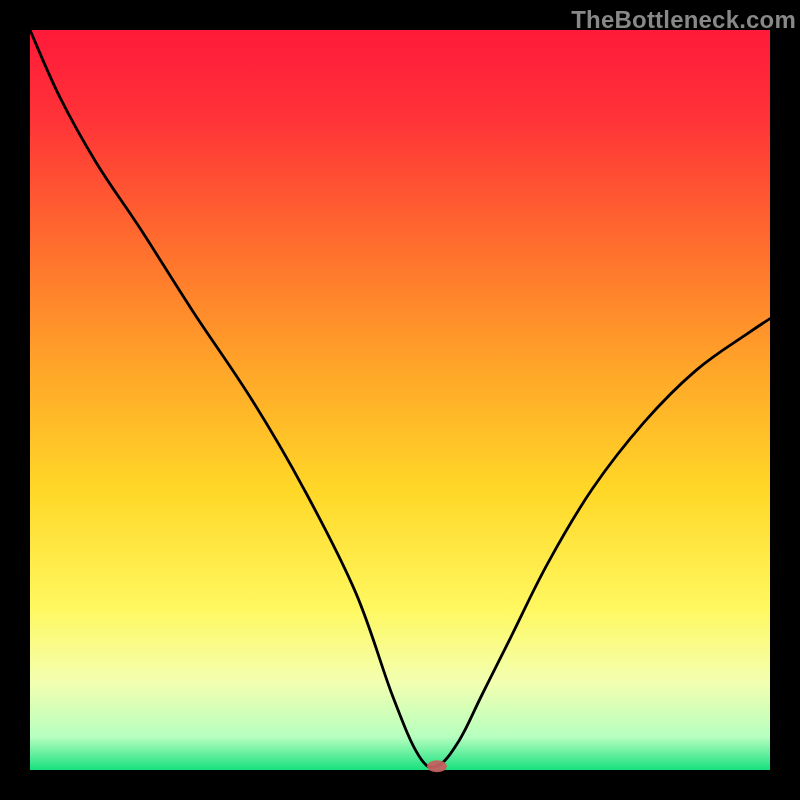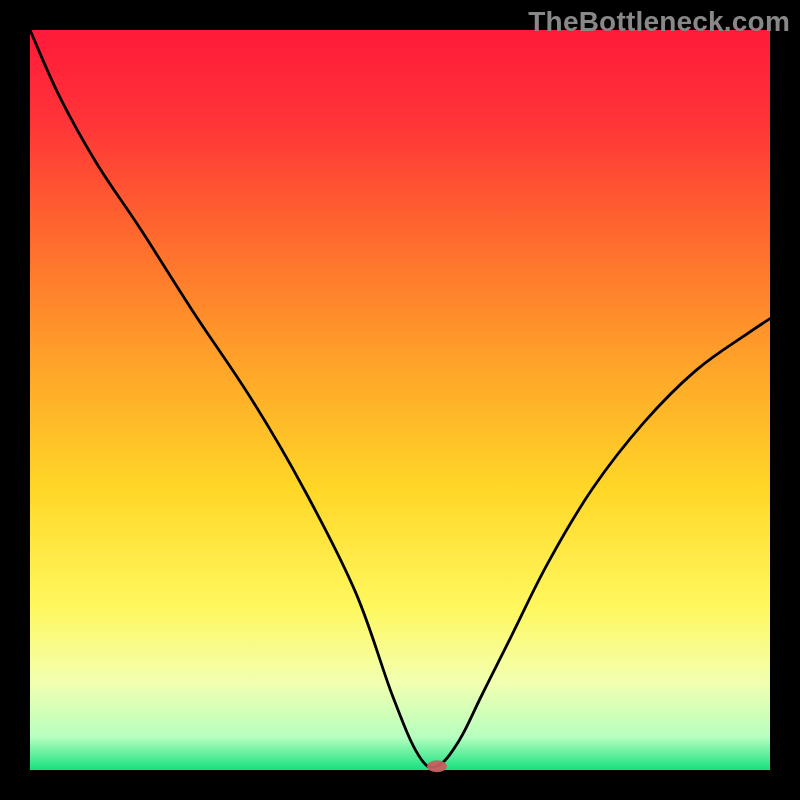--- a/index.html
+++ b/index.html
@@ -12,23 +12,23 @@
   }
   .stage {
     position: relative;
     width: 800px;
     height: 800px;
     background: #000;
   }
   .watermark {
     position: absolute;
     top: 6px;
-    right: 10px;
+    right: 4px;
     font-family: Arial, Helvetica, sans-serif;
-    font-size: 28px;
+    font-size: 24px;
     font-weight: 600;
     color: #888888;
     letter-spacing: 0.2px;
     z-index: 100;
     user-select: none;
   }
   svg.plot {
     position: absolute;
     left: 0;
     top: 0;

